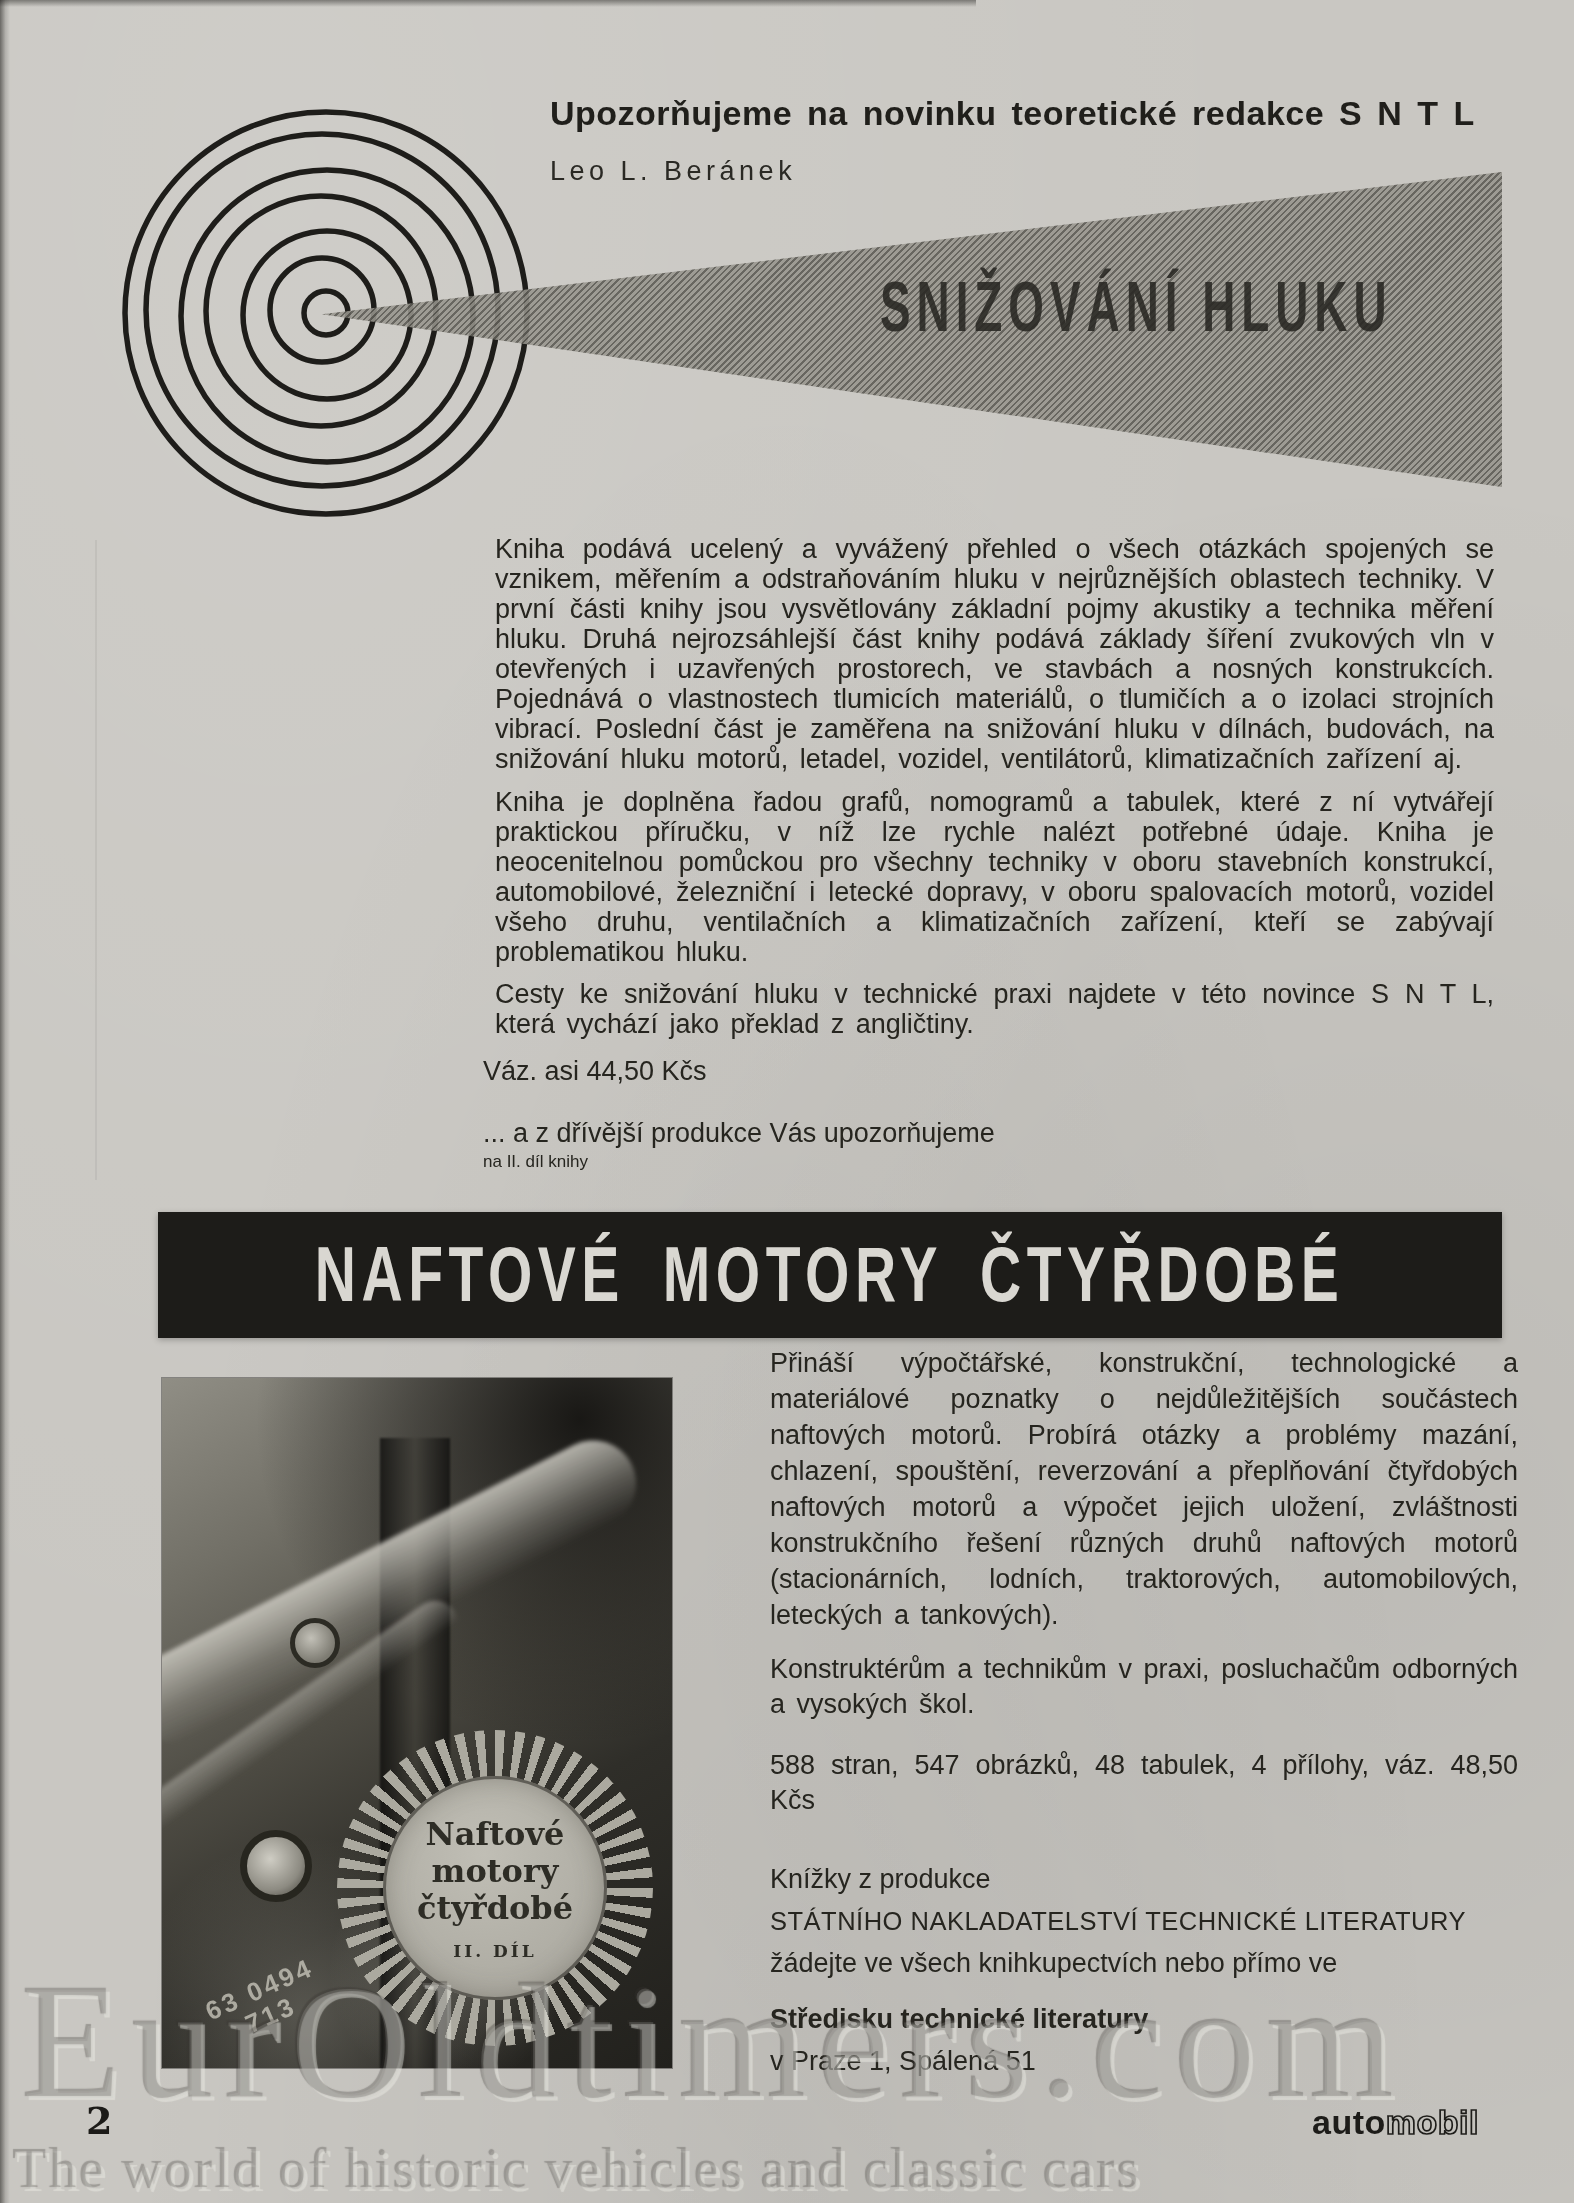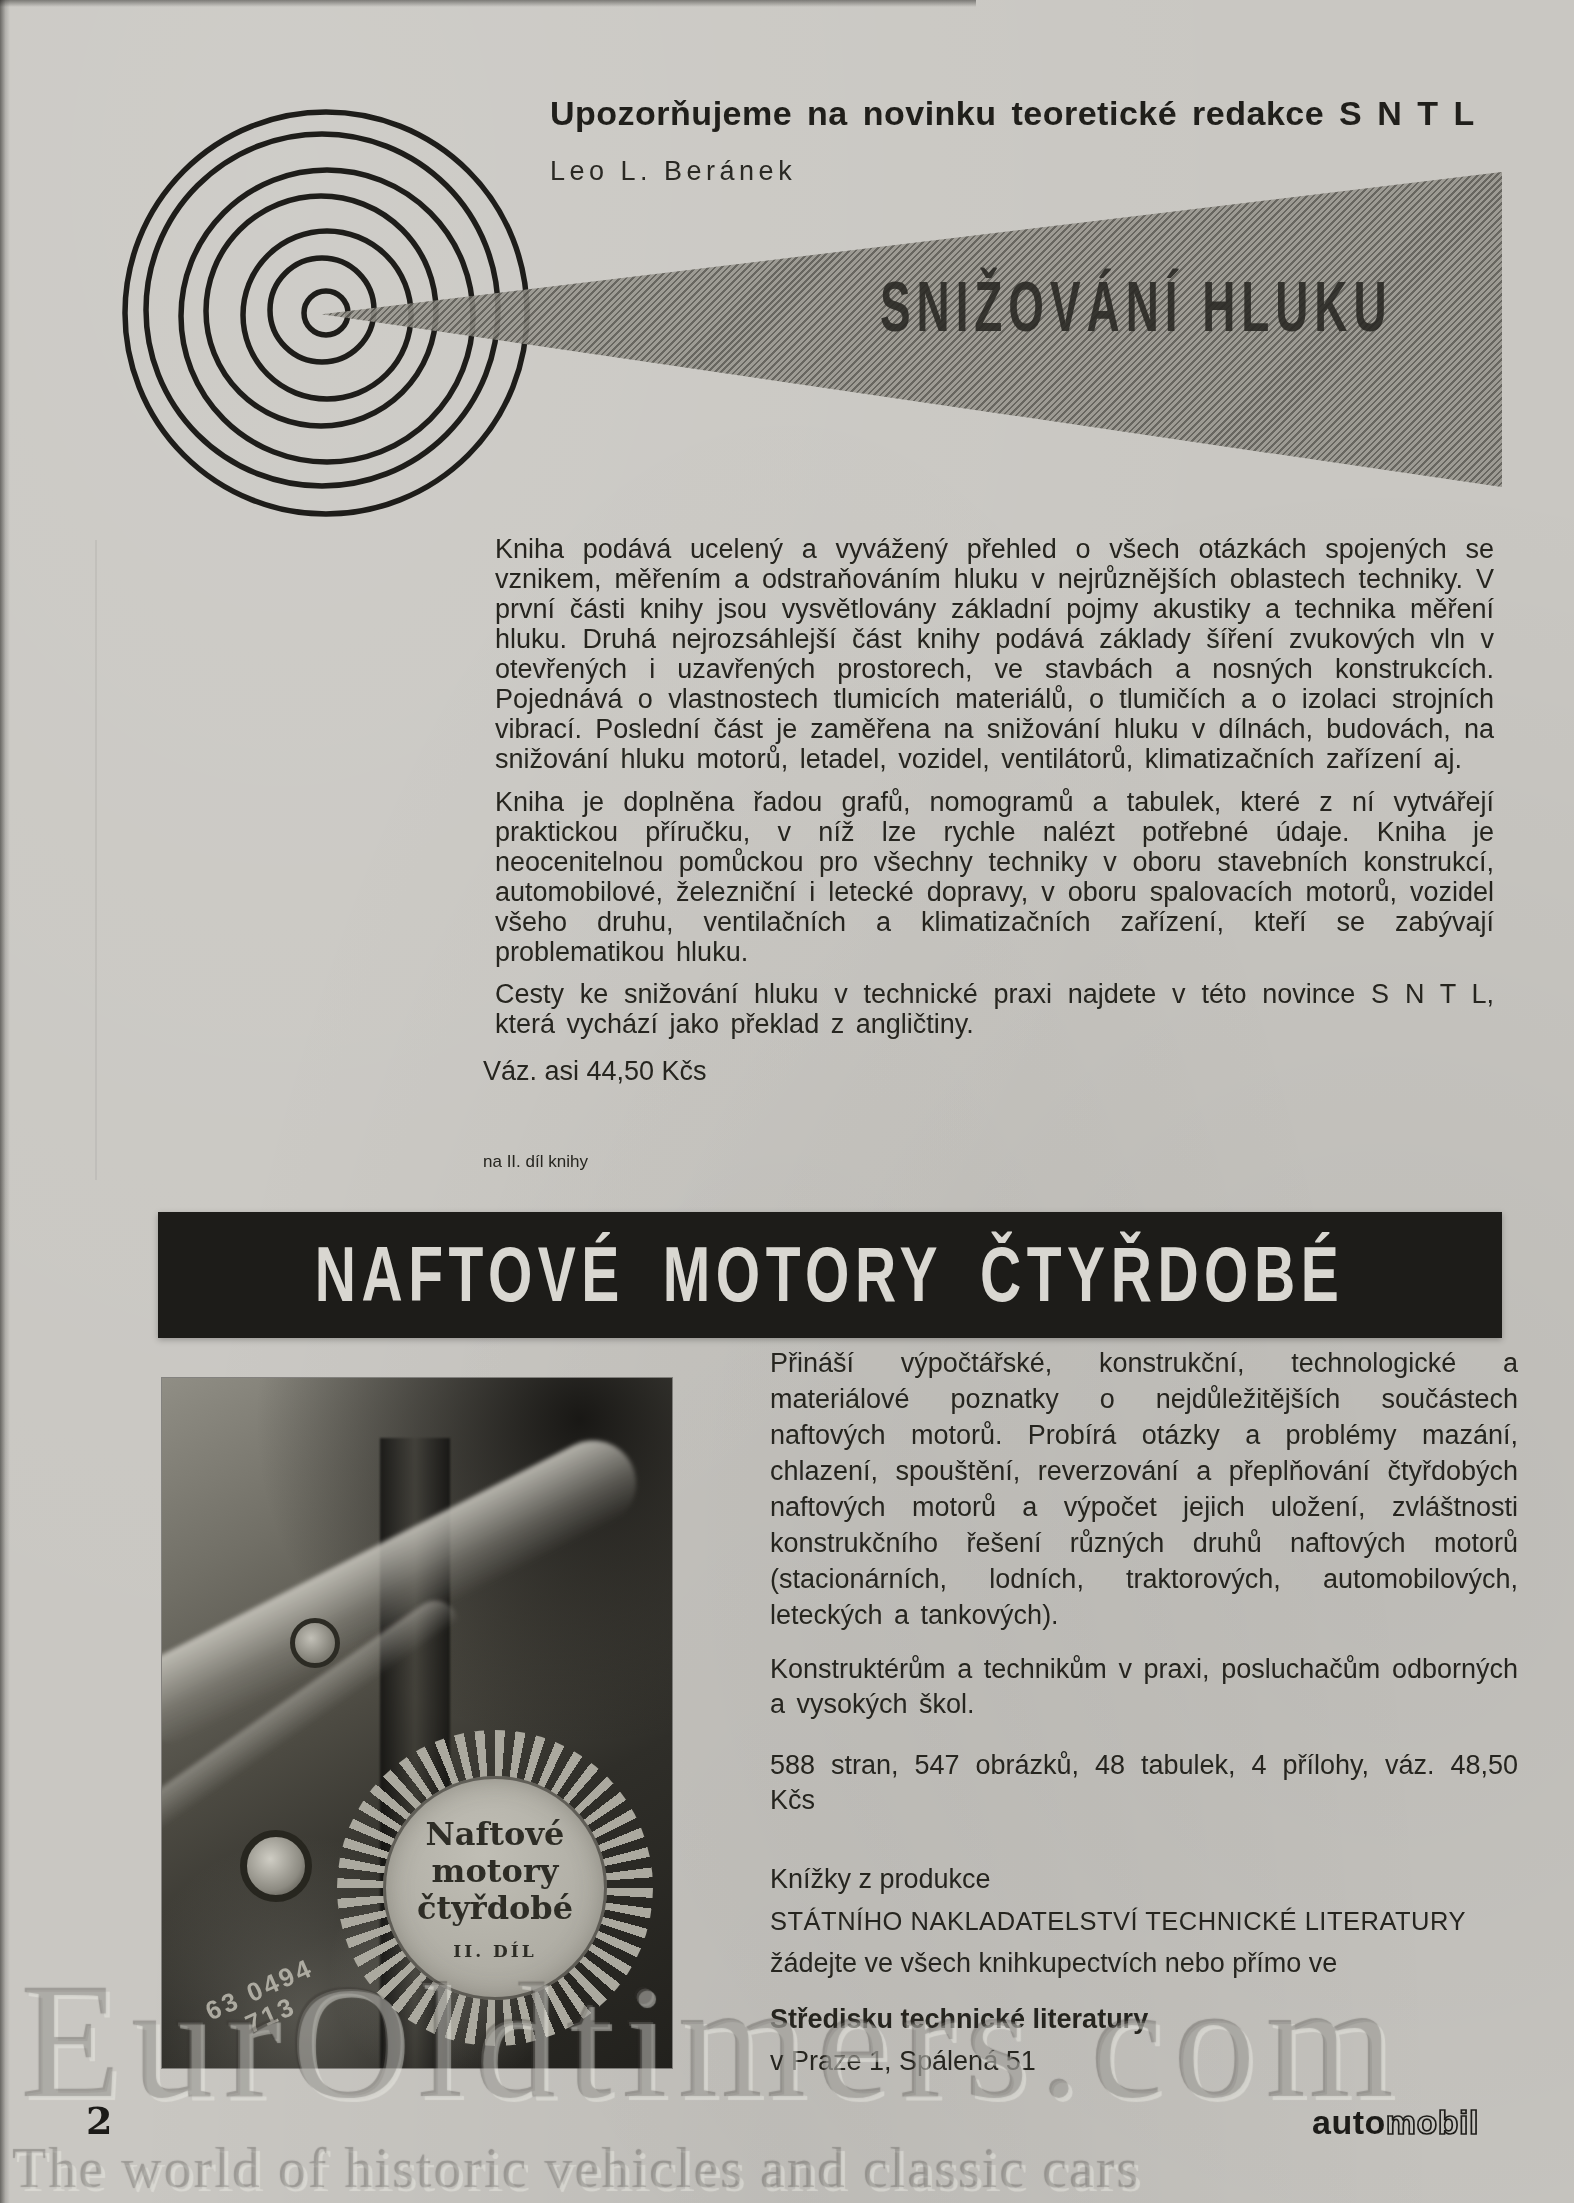--- a/index.html
+++ b/index.html
@@ -138,20 +138,21 @@
 
   <div class="wedge"></div>
   <div class="title1">SNIŽOVÁNÍ HLUKU</div>
 
   <div class="col1" style="top:522px;">
     <p style="margin-bottom:13px">Kniha podává ucelený a vyvážený přehled o všech otázkách spojených se vznikem, měřením a odstraňováním hluku v nejrůznějších oblastech techniky. V první části knihy jsou vysvětlovány základní pojmy akustiky a technika měření hluku. Druhá nejrozsáhlejší část knihy podává základy šíření zvukových vln v otevřených i uzavřených prostorech, ve stavbách a nosných konstrukcích. Pojednává o vlastnostech tlumicích materiálů, o tlumičích a o izolaci strojních vibrací. Poslední část je zaměřena na snižování hluku v dílnách, budovách, na snižování hluku motorů, letadel, vozidel, ventilátorů, klimatizačních zařízení aj.</p>
     <p style="margin-bottom:8px">Kniha je doplněna řadou grafů, nomogramů a tabulek, které z ní vytvářejí praktickou příručku, v níž lze rychle nalézt potřebné údaje. Kniha je neocenitelnou pomůckou pro všechny techniky v oboru stavebních konstrukcí, automobilové, železniční i letecké dopravy, v oboru spalovacích motorů, vozidel všeho druhu, ventilačních a klimatizačních zařízení, kteří se zabývají problematikou hluku.</p>
     <p>Cesty ke snižování hluku v technické praxi najdete v této novince S N T L, která vychází jako překlad z angličtiny.</p>
   </div>
   <div class="price-line">Váz. asi 44,50 Kčs</div>
+  <div class="note-line1">... a z dřívější produkce Vás upozorňujeme</div>
   <div class="note-line2">na II. díl knihy</div>
 
   <div class="banner">
     <span>NAFTOVÉ MOTORY ČTYŘDOBÉ</span>
   </div>
 
   <div class="photo">
     <div class="photo-post"></div>
     <div class="photo-arm"></div>
     <div class="photo-arm2"></div>

